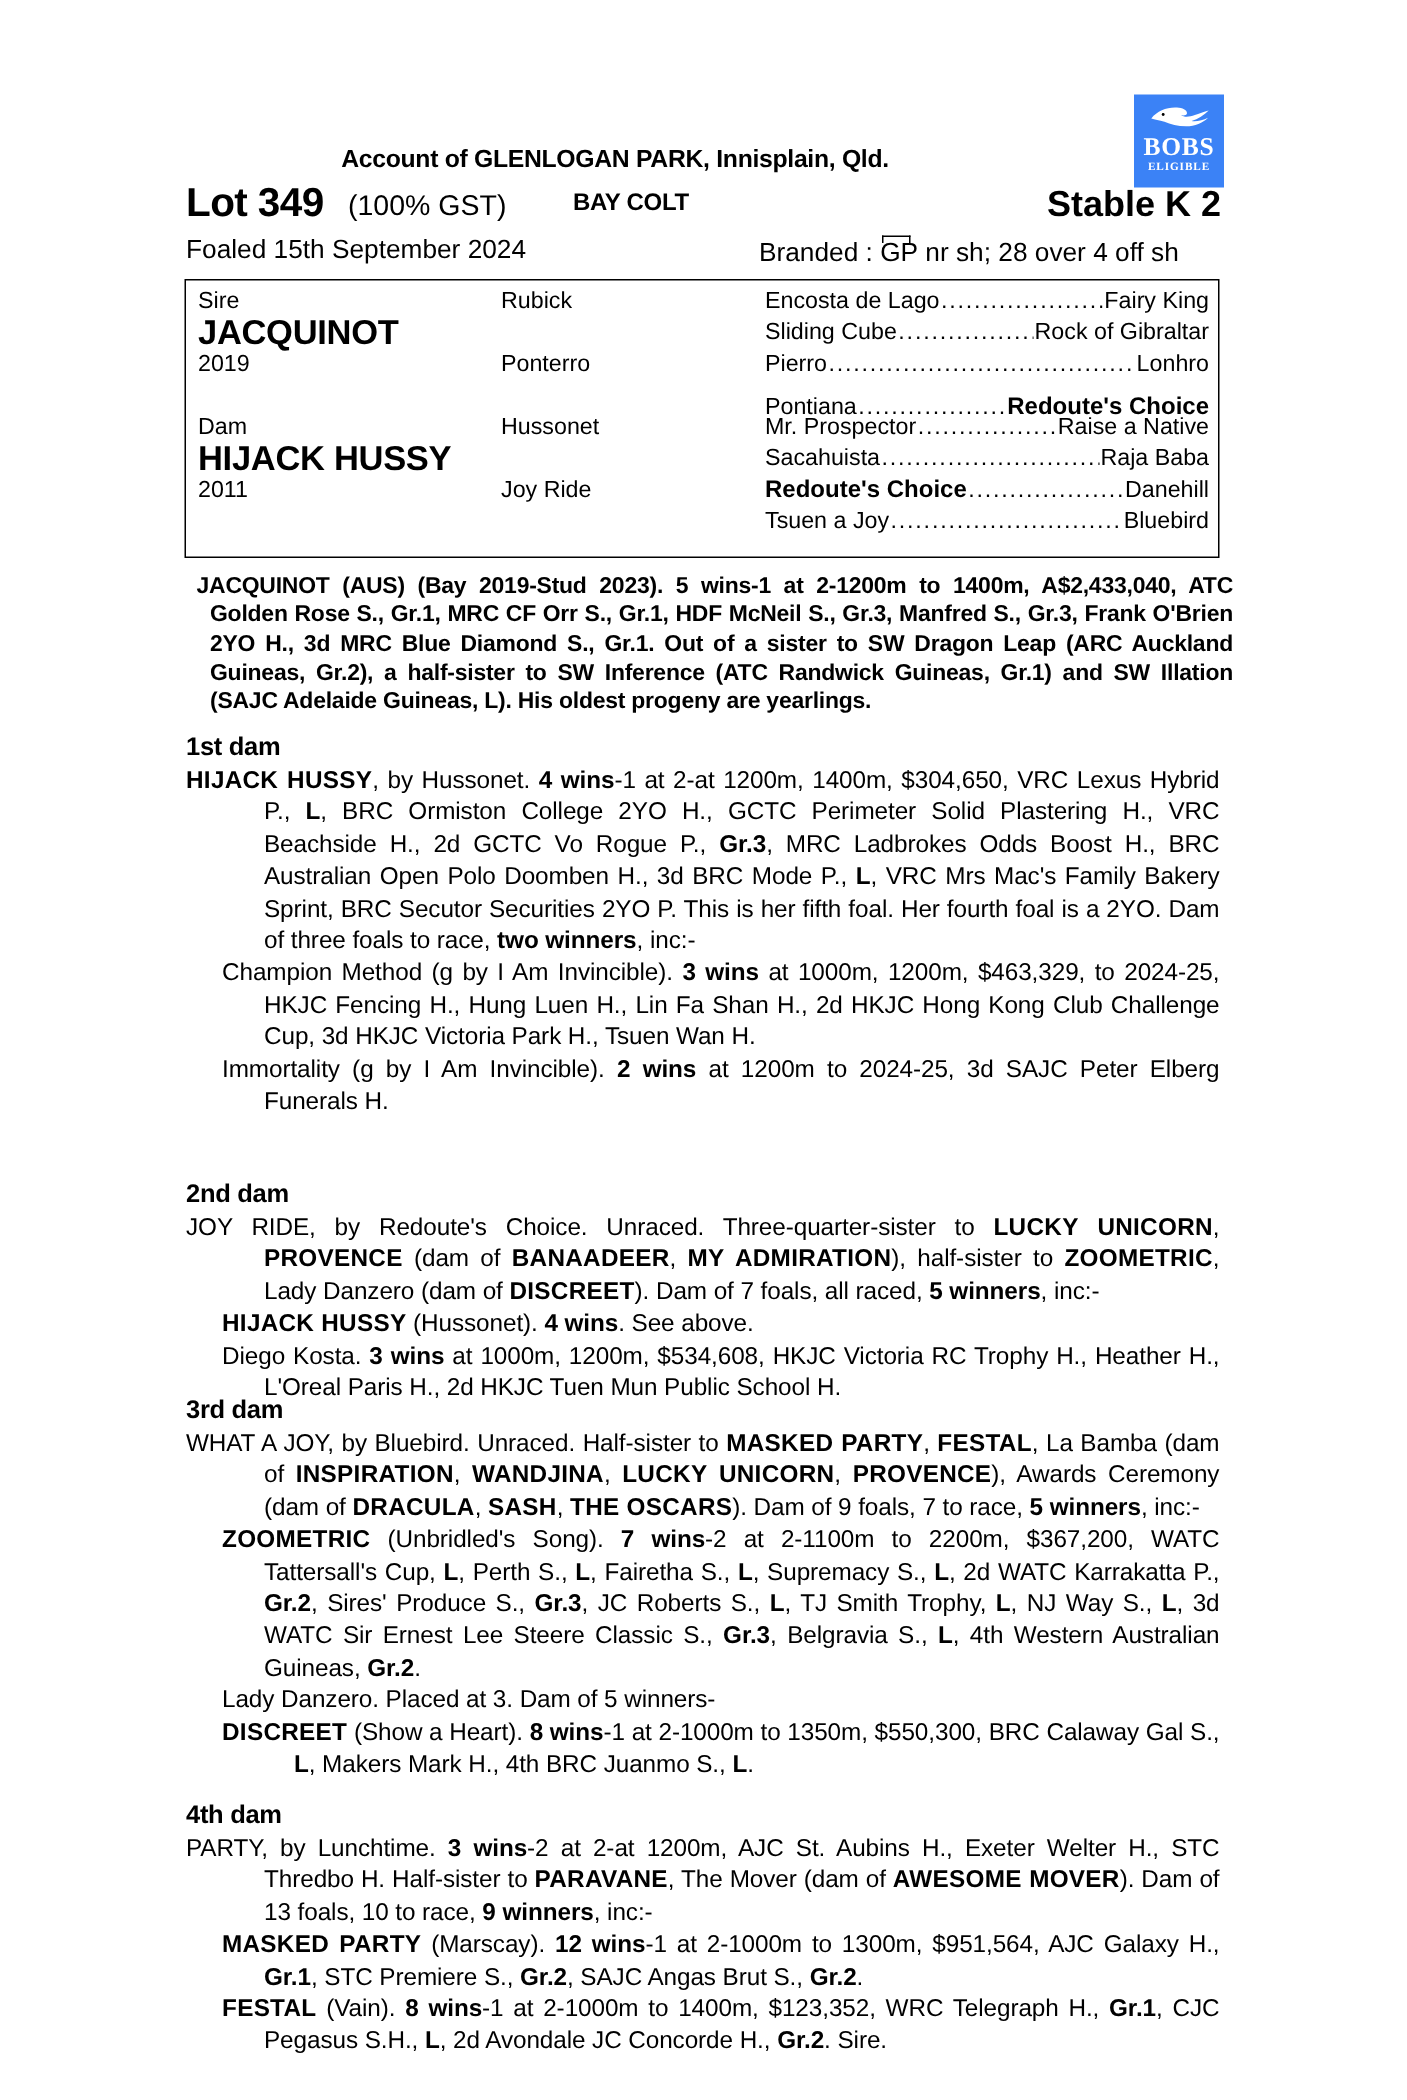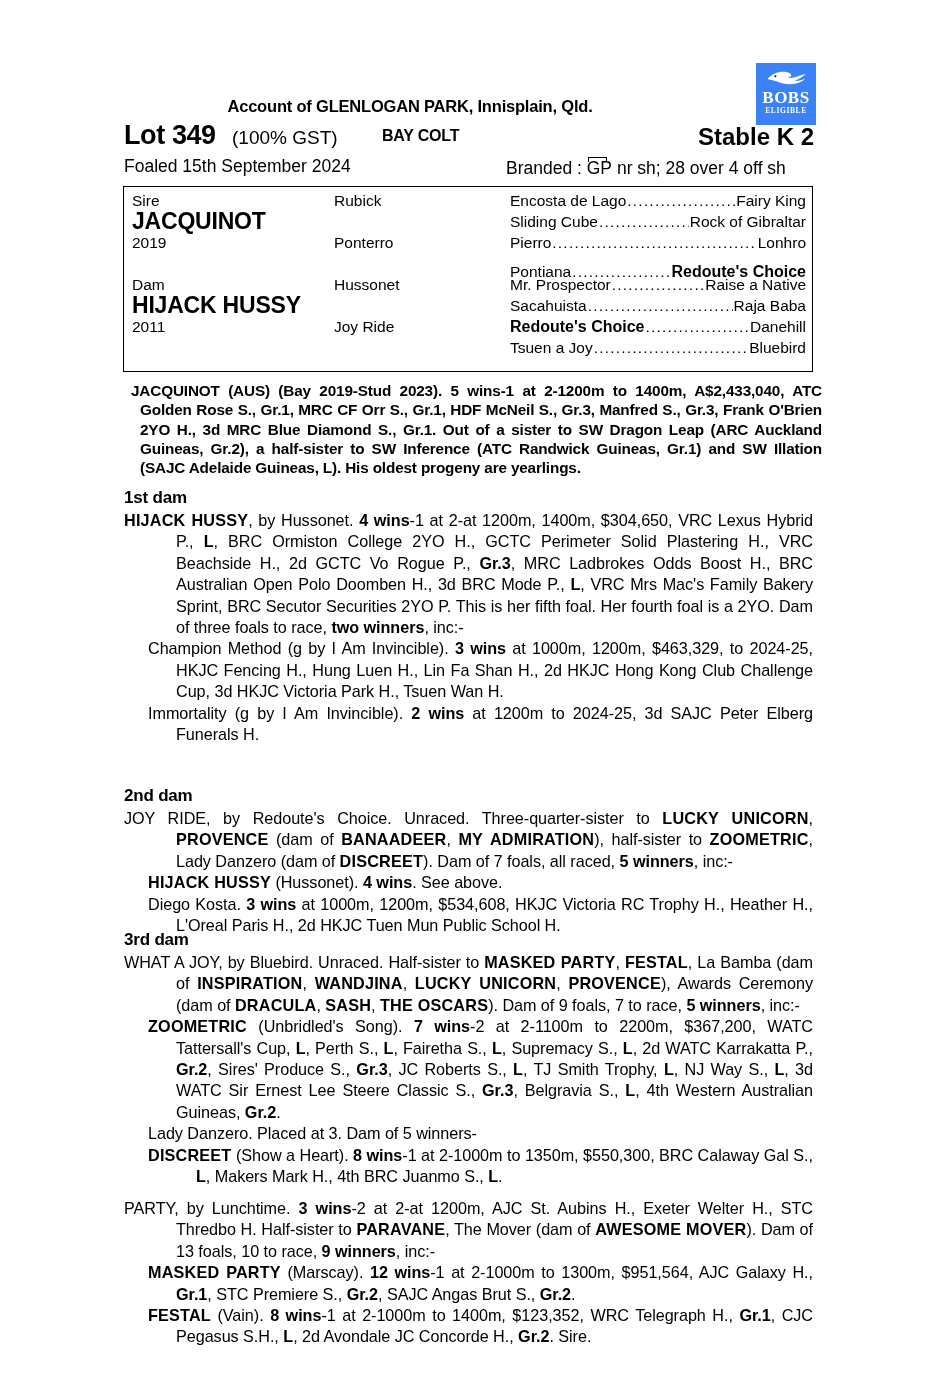--- a/index.html
+++ b/index.html
@@ -380,18 +380,19 @@
 
   <div class="section sec3">
     <div class="dam-head">3rd dam</div>
     <div class="para p-l0">WHAT A JOY, by Bluebird. Unraced. Half-sister to <b class="bn">MASKED PARTY</b>, <b class="bn">FESTAL</b>, La Bamba (dam of <b class="bn">INSPIRATION</b>, <b class="bn">WANDJINA</b>, <b class="bn">LUCKY UNICORN</b>, <b class="bn">PROVENCE</b>), Awards Ceremony (dam of <b class="bn">DRACULA</b>, <b class="bn">SASH</b>, <b class="bn">THE OSCARS</b>). Dam of 9 foals, 7 to race, <b>5 winners</b>, inc:-</div>
     <div class="para p-l1"><b class="bn">ZOOMETRIC</b> (Unbridled's Song). <b>7 wins</b>-2 at 2-1100m to 2200m, $367,200, WATC Tattersall's Cup, <b>L</b>, Perth S., <b>L</b>, Fairetha S., <b>L</b>, Supremacy S., <b>L</b>, 2d WATC Karrakatta P., <b>Gr.2</b>, Sires' Produce S., <b>Gr.3</b>, JC Roberts S., <b>L</b>, TJ Smith Trophy, <b>L</b>, NJ Way S., <b>L</b>, 3d WATC Sir Ernest Lee Steere Classic S., <b>Gr.3</b>, Belgravia S., <b>L</b>, 4th Western Australian Guineas, <b>Gr.2</b>.</div>
     <div class="para p-l1">Lady Danzero. Placed at 3. Dam of 5 winners-</div>
     <div class="para p-l2"><b class="bn">DISCREET</b> (Show a Heart). <b>8 wins</b>-1 at 2-1000m to 1350m, $550,300, BRC Calaway Gal S., <b>L</b>, Makers Mark H., 4th BRC Juanmo S., <b>L</b>.</div>
   </div>
 
   <div class="section sec4">
+    <div class="dam-head">4th dam</div>
     <div class="para p-l0">PARTY, by Lunchtime. <b>3 wins</b>-2 at 2-at 1200m, AJC St. Aubins H., Exeter Welter H., STC Thredbo H. Half-sister to <b class="bn">PARAVANE</b>, The Mover (dam of <b class="bn">AWESOME MOVER</b>). Dam of 13 foals, 10 to race, <b>9 winners</b>, inc:-</div>
     <div class="para p-l1"><b class="bn">MASKED PARTY</b> (Marscay). <b>12 wins</b>-1 at 2-1000m to 1300m, $951,564, AJC Galaxy H., <b>Gr.1</b>, STC Premiere S., <b>Gr.2</b>, SAJC Angas Brut S., <b>Gr.2</b>.</div>
     <div class="para p-l1"><b class="bn">FESTAL</b> (Vain). <b>8 wins</b>-1 at 2-1000m to 1400m, $123,352, WRC Telegraph H., <b>Gr.1</b>, CJC Pegasus S.H., <b>L</b>, 2d Avondale JC Concorde H., <b>Gr.2</b>. Sire.</div>
   </div>
 
 </div>
 
 </body></html>

